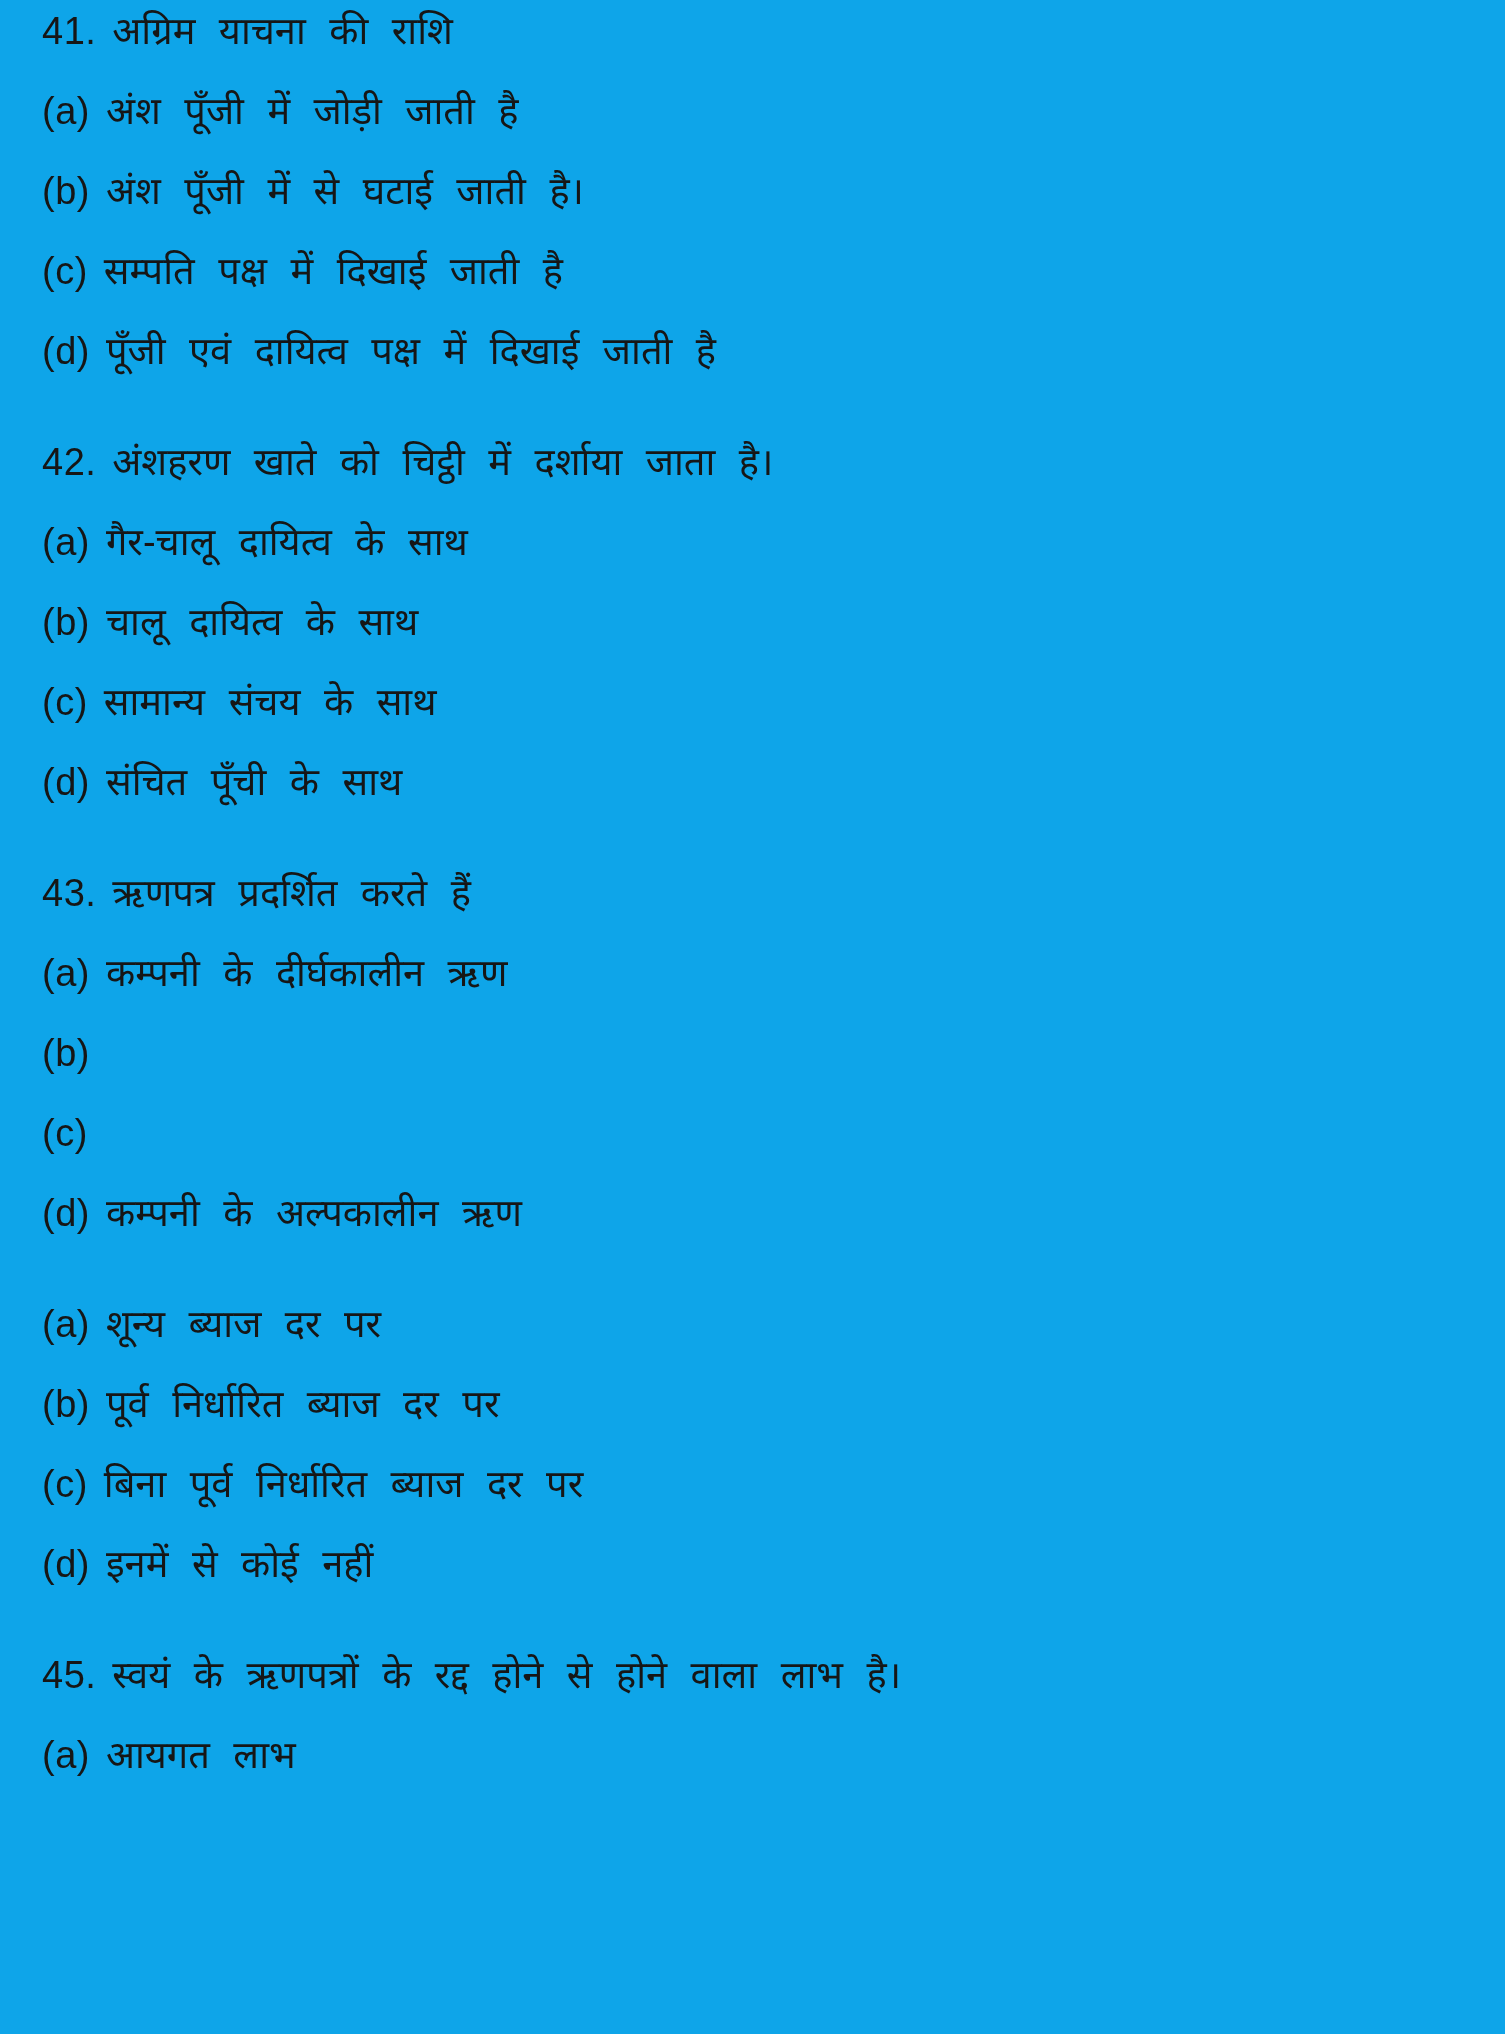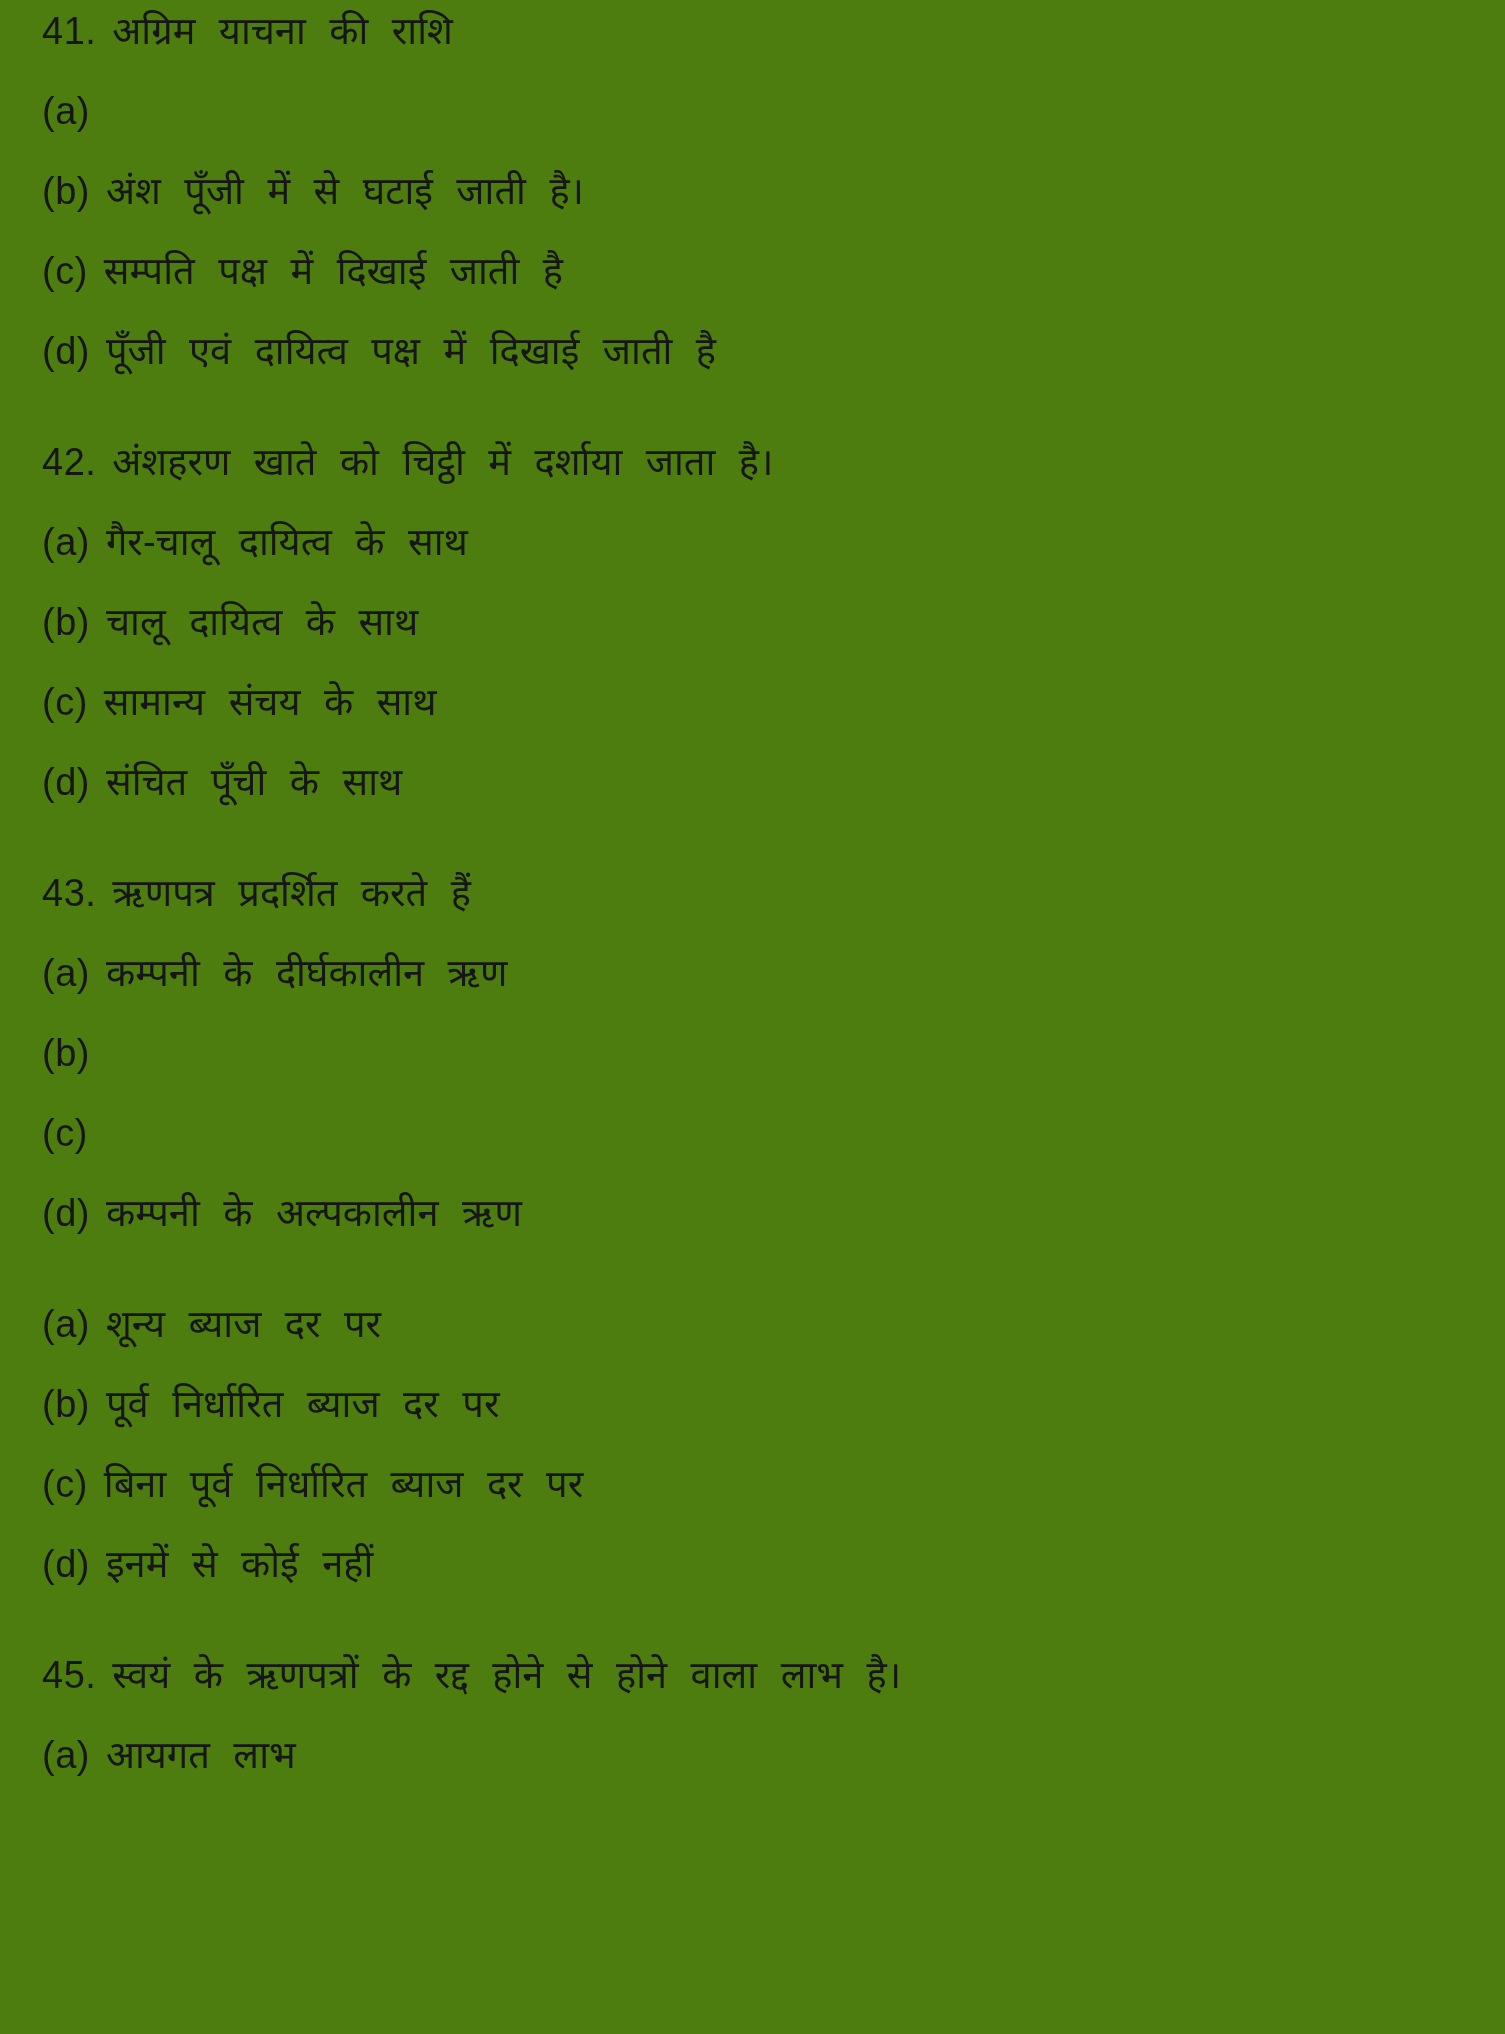--- a/index.html
+++ b/index.html
@@ -13,21 +13,21 @@
     min-height: 2034px;
     font-family: "Liberation Sans", "DejaVu Sans", sans-serif;
     color: #161616;
     -webkit-font-smoothing: antialiased;
   }
   .page {
     box-sizing: border-box;
     width: 1505px;
     min-height: 2034px;
     padding: 8px 40px 20px 42px;
-    background: #4d7c0f;
+    background: #0ea5e9;
   }
   .question-block {
     margin: 0;
   }
   .question-block + .question-block {
     margin-top: 65px;
   }
   .line {
     display: flex;
     align-items: flex-start;
@@ -59,20 +59,21 @@
   <div>
   <div class="question-block">
     <div class="line">
       <span class="q-number">41.</span>
       <span class="q-text">अग्रिम याचना की राशि</span>
     </div>
     <div>
 
     <div class="line">
         <span class="opt-label">(a)</span>
+        <span class="opt-text">अंश पूँजी में जोड़ी जाती है</span>
       </div>
           <div class="line">
         <span class="opt-label">(b)</span>
         <span class="opt-text">अंश पूँजी में से घटाई जाती है।</span>
       </div>
           <div class="line">
         <span class="opt-label">(c)</span>
         <span class="opt-text">सम्पति पक्ष में दिखाई जाती है</span>
       </div>
           <div class="line">

